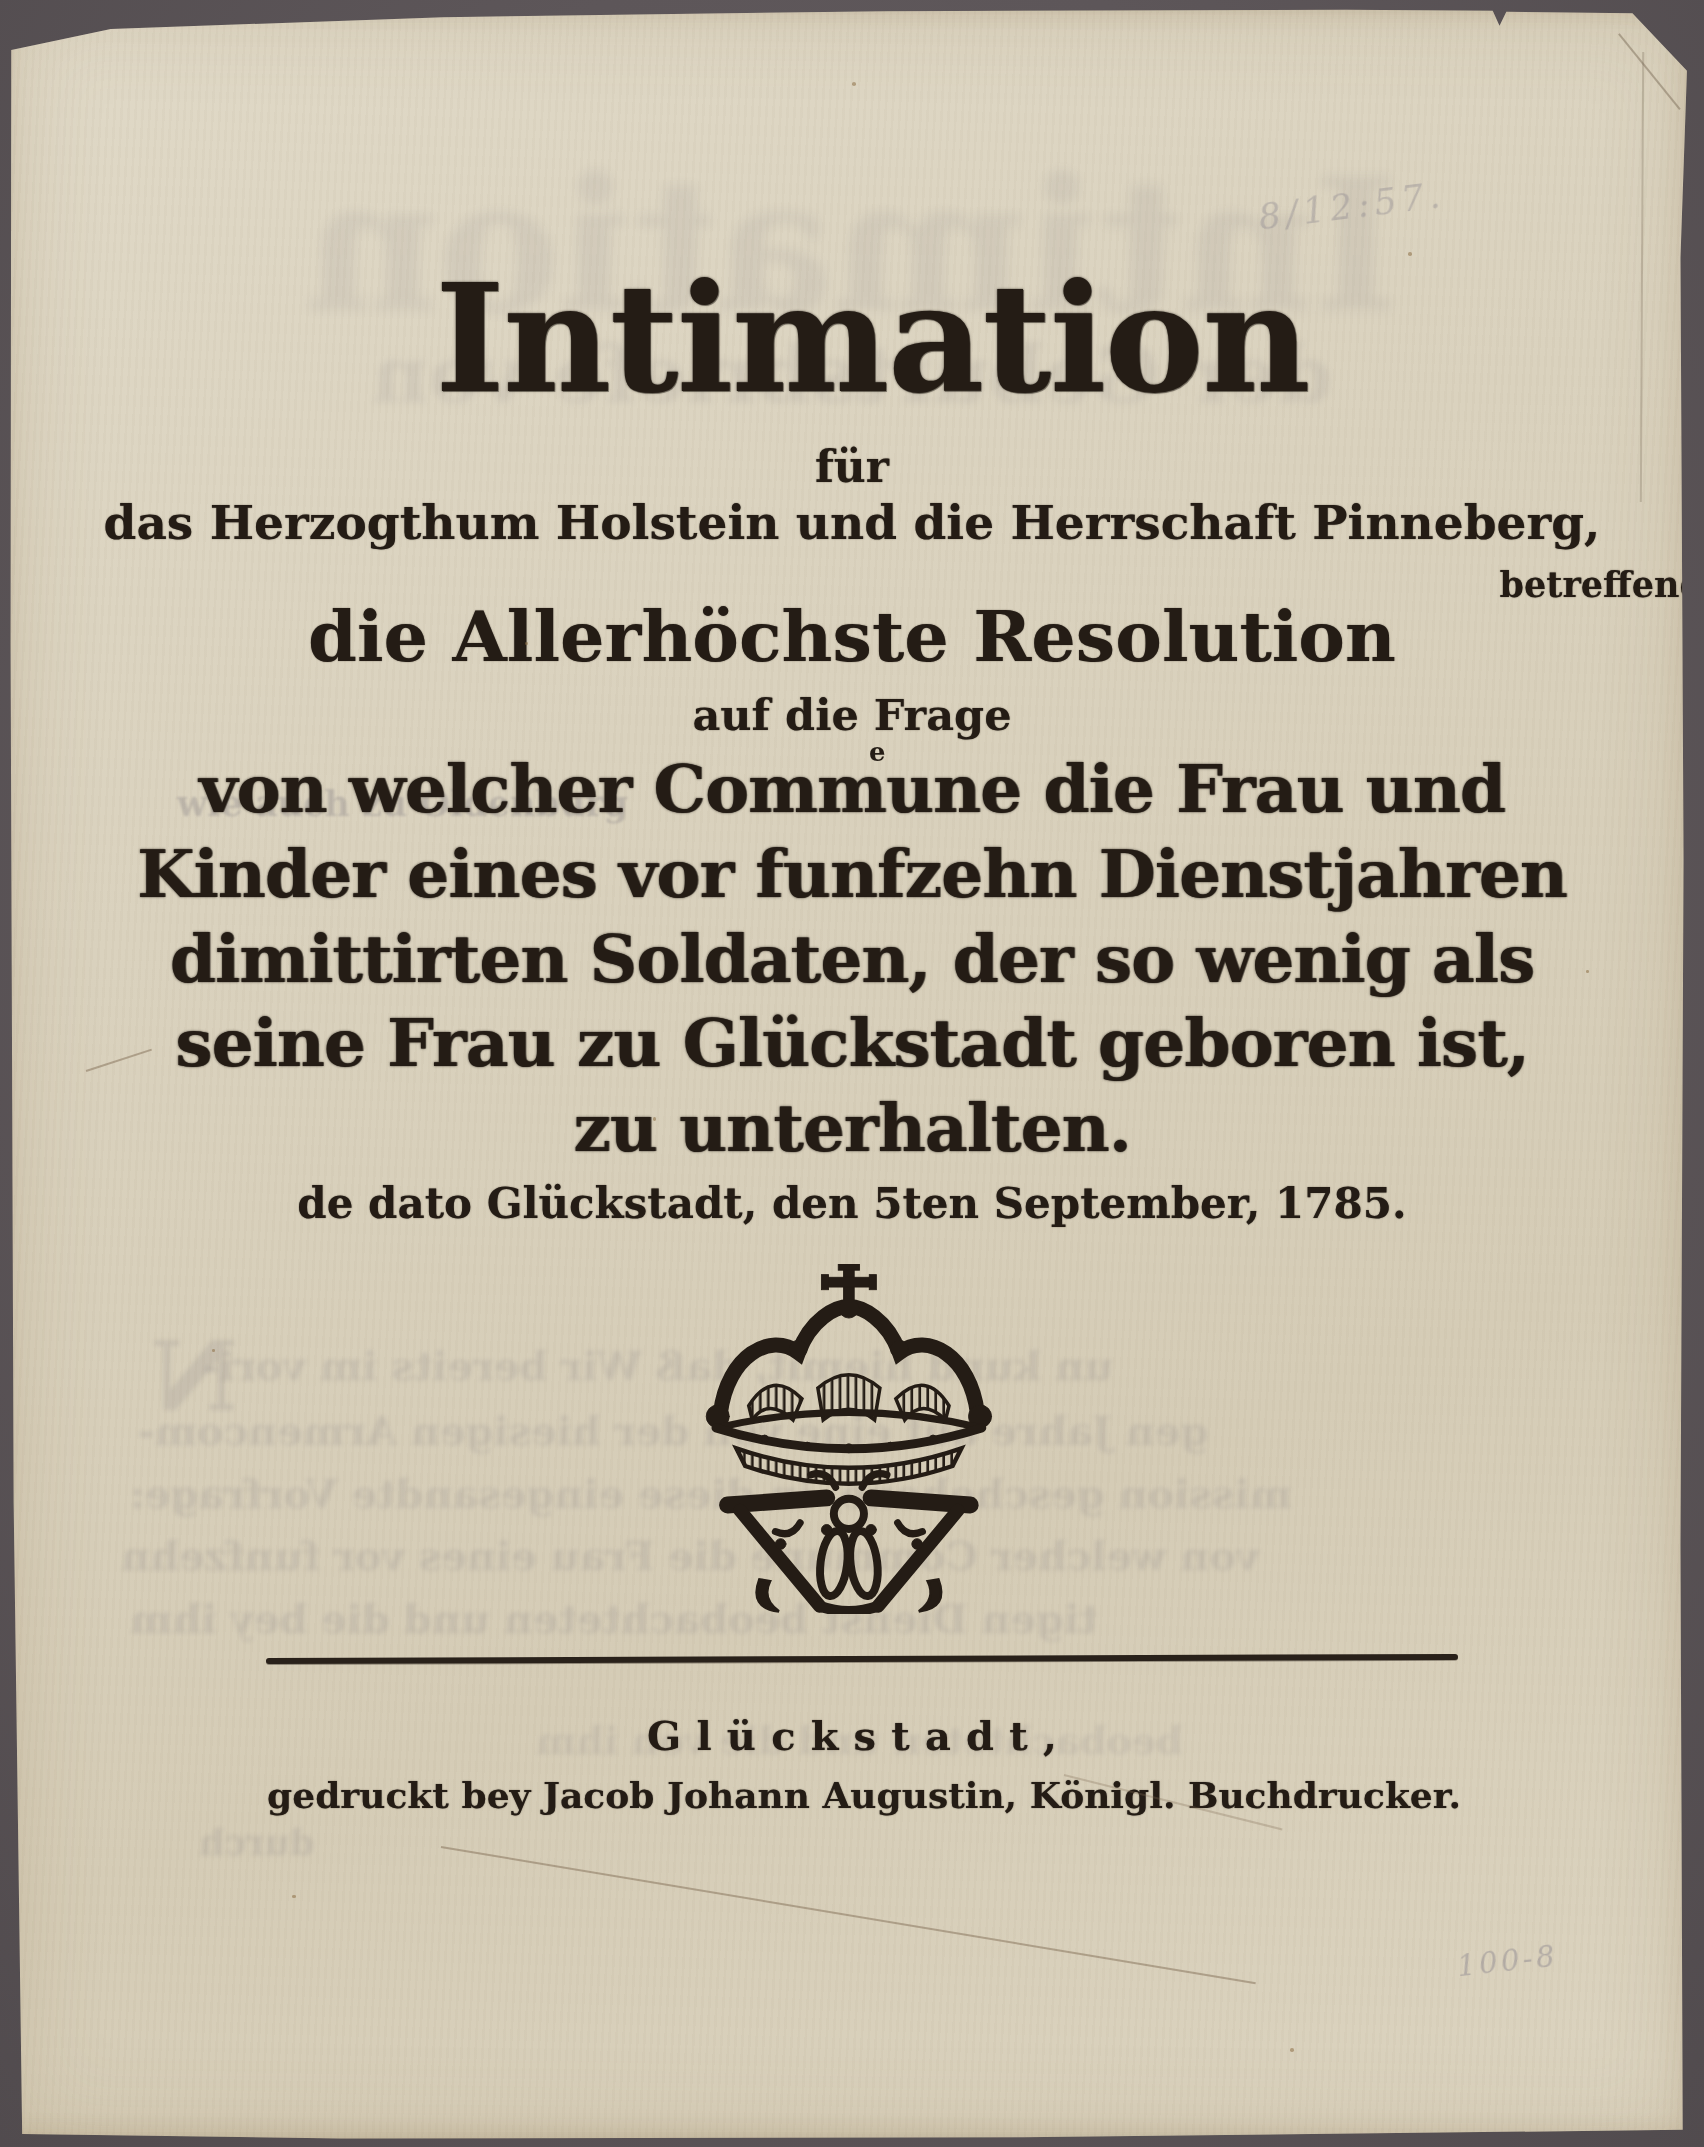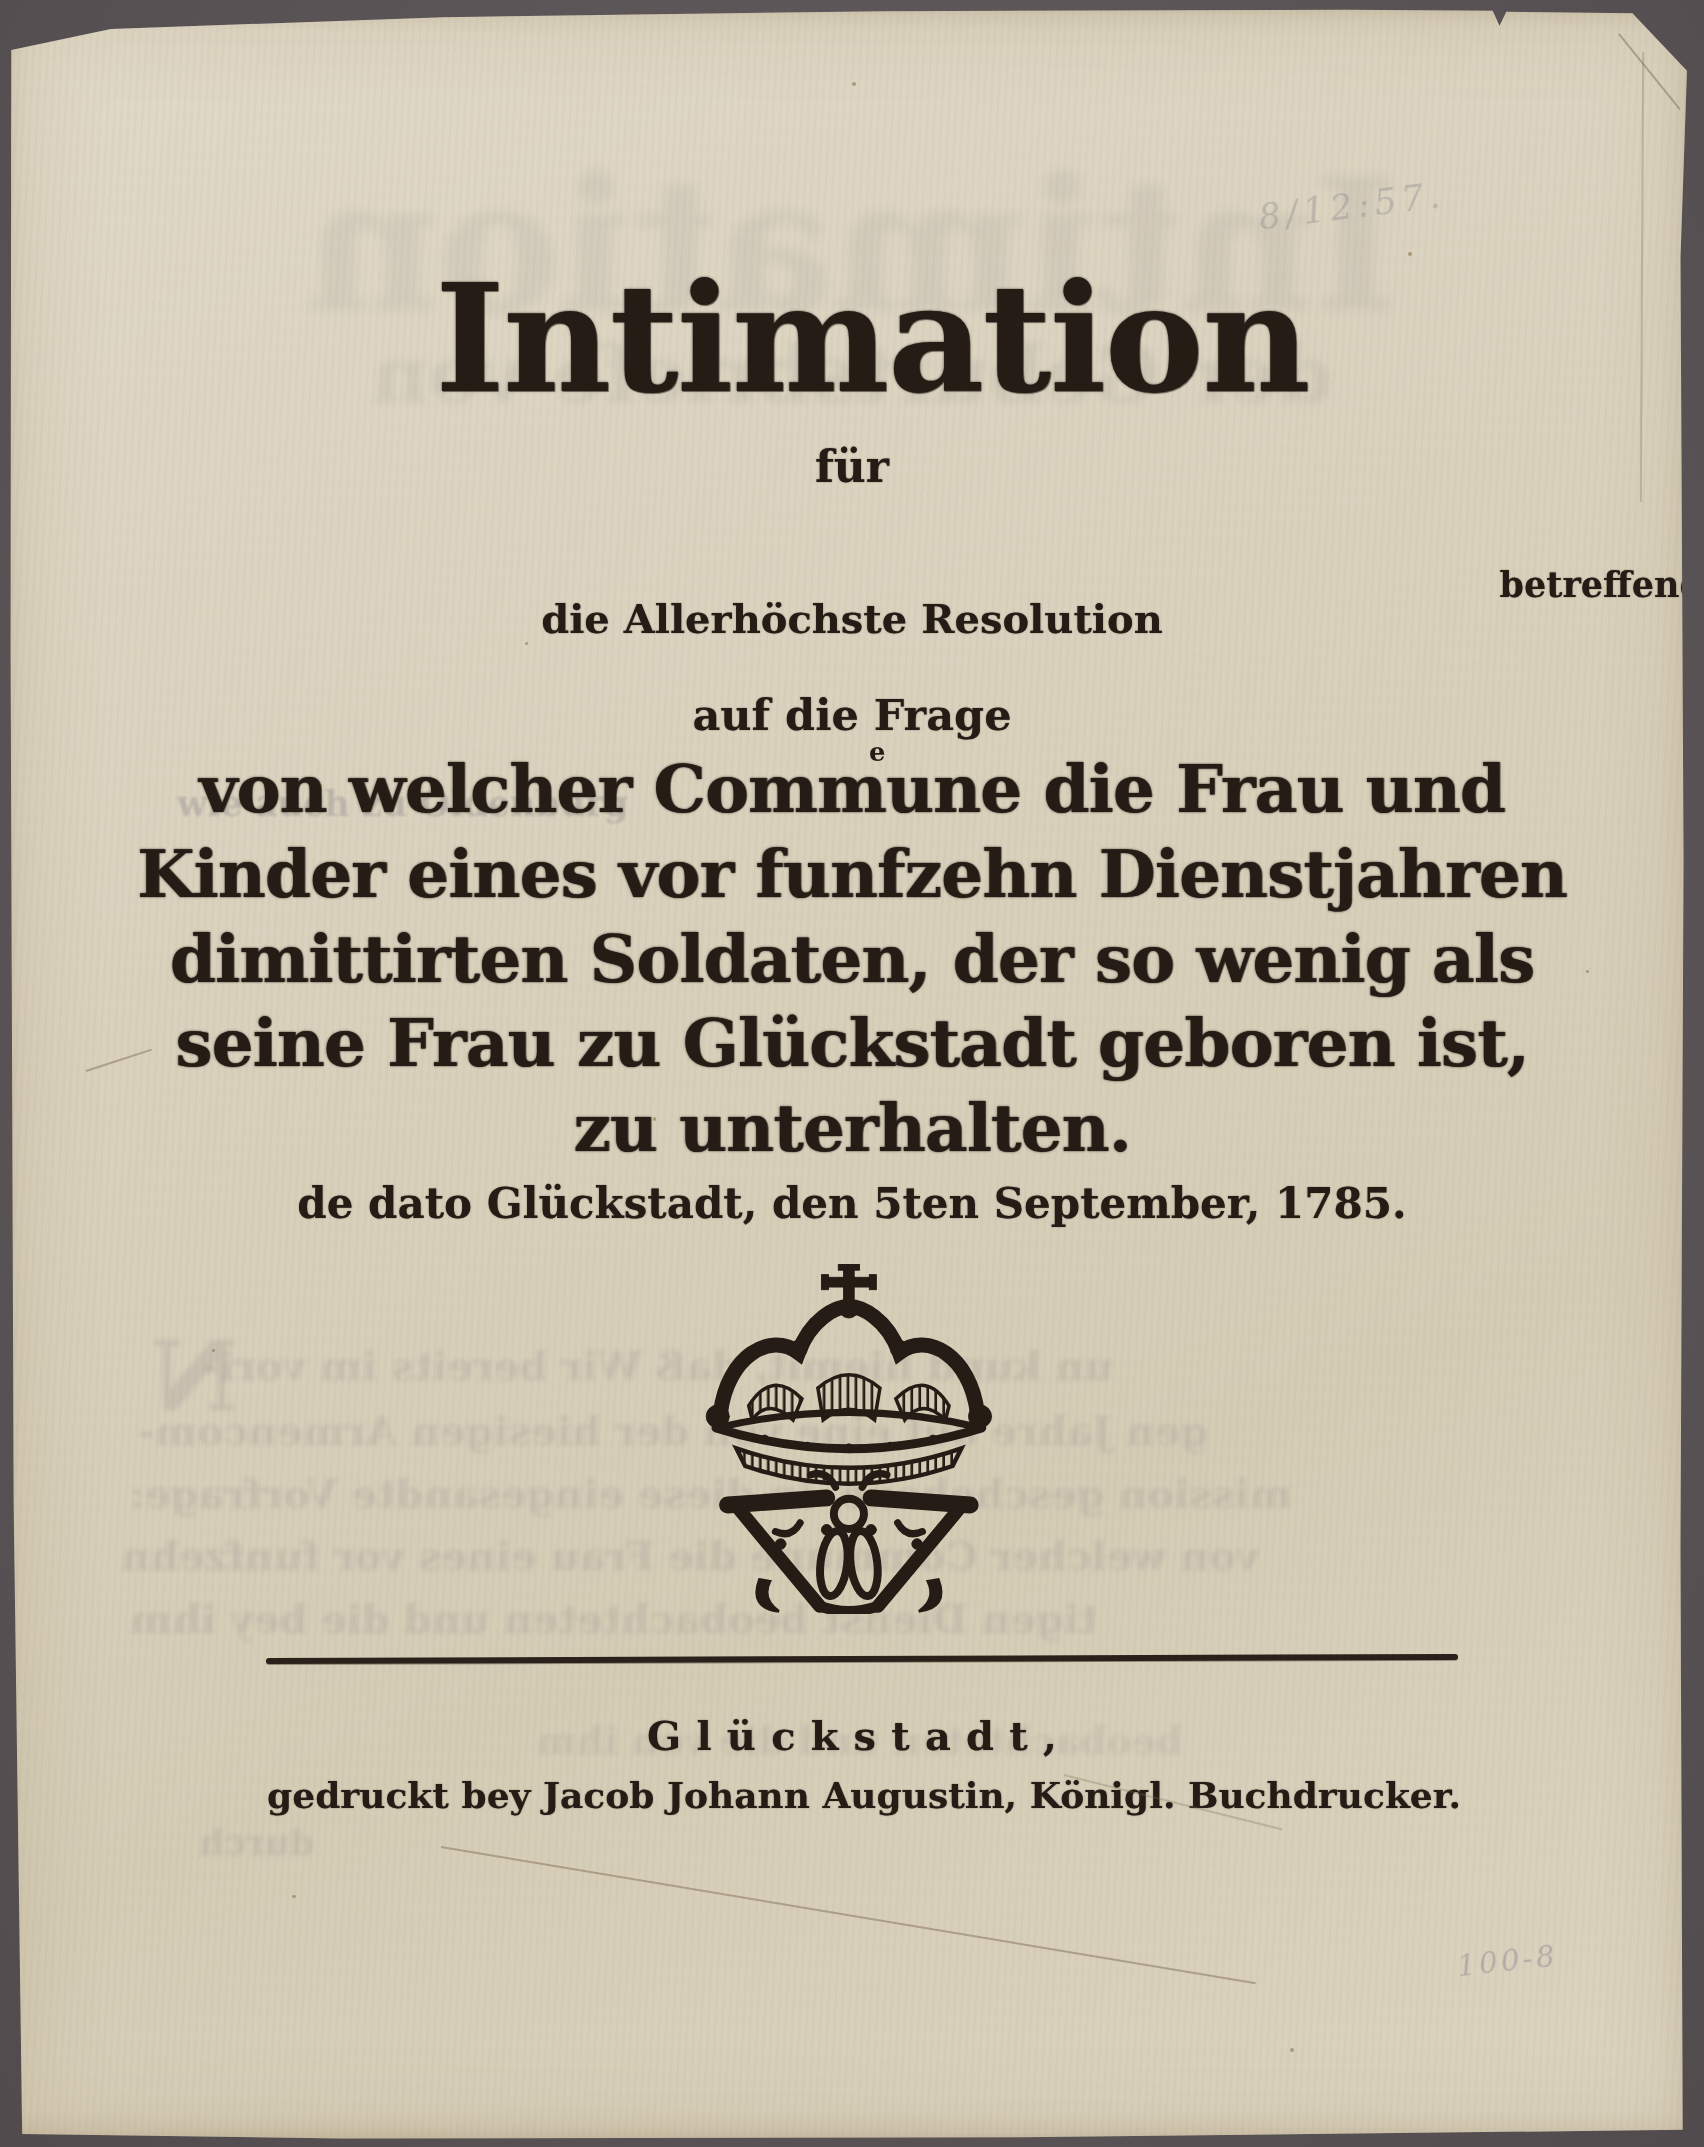--- a/index.html
+++ b/index.html
@@ -10,21 +10,21 @@
     clip-path:polygon(0.66% 2.33%,6.5% 1.35%,26% 0.8%,52% 0.52%,79% 0.45%,87.6% 0.5%,88% 1.2%,88.4% 0.55%,95.8% 0.62%,99% 3.3%,98.62% 12%,98.8% 40%,98.62% 72%,98.75% 99.2%,60% 99.55%,20% 99.6%,1.3% 99.4%,0.8% 70%,0.62% 30%);
     box-shadow:inset 0 0 95px rgba(145,120,80,.25), inset -14px 0 29px rgba(140,115,80,.22), inset 0 -10.4px 24px rgba(140,115,80,.18), inset 0 8.6px 21px rgba(140,115,80,.15);}
   .page::before{content:"";position:absolute;inset:0;pointer-events:none;
     background:repeating-linear-gradient(93deg,rgba(120,100,70,.035) 0 2.6px,transparent 2.6px 7px);}
   .txt{position:absolute;left:0;right:0;text-align:center;color:#241c15;font-weight:700;white-space:nowrap;
     text-shadow:0 0 1.3px rgba(30,23,16,.65);}
   .t-title{top:261px;font-size:149px;line-height:1.05;letter-spacing:-1.7px;text-shadow:0 0 2.2px rgba(25,19,13,.8),0.9px 0.9px 0 rgba(25,19,13,.4);margin-left:40px;}
   .t-fuer{top:441px;font-size:44px;}
   .t-herz{top:495px;font-size:47px;}
   .t-betr{top:564px;font-size:35px;text-align:right;}
-  .t-allerh{top:595px;font-size:40px;}
+  .t-allerh{top:595px;font-size:70px;}
   .t-frage{top:690px;font-size:43px;}
   .t-subject{top:747px;font-size:66px;line-height:85px;letter-spacing:-0.9px;
     text-shadow:0 0 2.2px rgba(25,19,13,.85),0.9px 0 0 rgba(25,19,13,.5);}
   .t-supe{position:absolute;left:51%;top:737px;font-size:26px;color:#241c15;font-weight:700;}
   .t-date{top:1179px;font-size:42px;}
   .t-place{top:1712px;font-size:40px;letter-spacing:.38em;text-indent:.38em;}
   .t-printer{top:1774px;font-size:36px;padding-left:24px;}
   .rule{position:absolute;top:1656px;left:266px;width:1192px;height:6px;background:#29211a;border-radius:3.5px;transform:rotate(-.2deg);box-shadow:0 0.9px 0 rgba(41,33,26,.4);}
   .emblem{position:absolute;top:1264px;left:50%;transform:translateX(-51%);}
   .ghost{position:absolute;color:#6b6672;font-weight:700;white-space:nowrap;pointer-events:none;
@@ -52,20 +52,21 @@
   <div class="ghost" style="left:203px;top:1342px;font-size:40px;">un kund hiemit, daß Wir bereits im vori-</div>
   <div class="ghost" style="left:138px;top:1407px;font-size:40px;">gen Jahre auf eine von der hiesigen Armencom-</div>
   <div class="ghost" style="left:130px;top:1470px;font-size:40px;">mission geschehene, in diese eingesandte Vorfrage:</div>
   <div class="ghost" style="left:121px;top:1532px;font-size:40px;">von welcher Commune die Frau eines vor funfzehn</div>
   <div class="ghost" style="left:130px;top:1595px;font-size:40px;">tigen Dienst beobachteten und die bey ihm</div>
   <div class="ghost" style="left:536px;top:1718px;font-size:38px;opacity:.12;">beobachteten und die von ihm</div>
   <div class="ghost" style="left:199px;top:1822px;font-size:35px;">durch</div>
 
   <div class="txt t-title">Intimation</div>
   <div class="txt t-fuer">für</div>
+  <div class="txt t-herz">das Herzogthum Holstein und die Herrschaft Pinneberg,</div>
   <div class="txt t-betr">betreffend</div>
   <div class="txt t-allerh">die Allerhöchste Resolution</div>
   <div class="txt t-frage">auf die Frage</div>
 
   <div class="txt t-subject" style="top:747px;">von welcher Commune die Frau und</div>
   <span class="t-supe">e</span>
   <div class="txt t-subject" style="top:832px;">Kinder eines vor funfzehn Dienstjahren</div>
   <div class="txt t-subject" style="top:917px;">dimittirten Soldaten, der so wenig als</div>
   <div class="txt t-subject" style="top:1001px;">seine Frau zu Glückstadt geboren ist,</div>
   <div class="txt t-subject" style="top:1086px;">zu unterhalten.</div>

